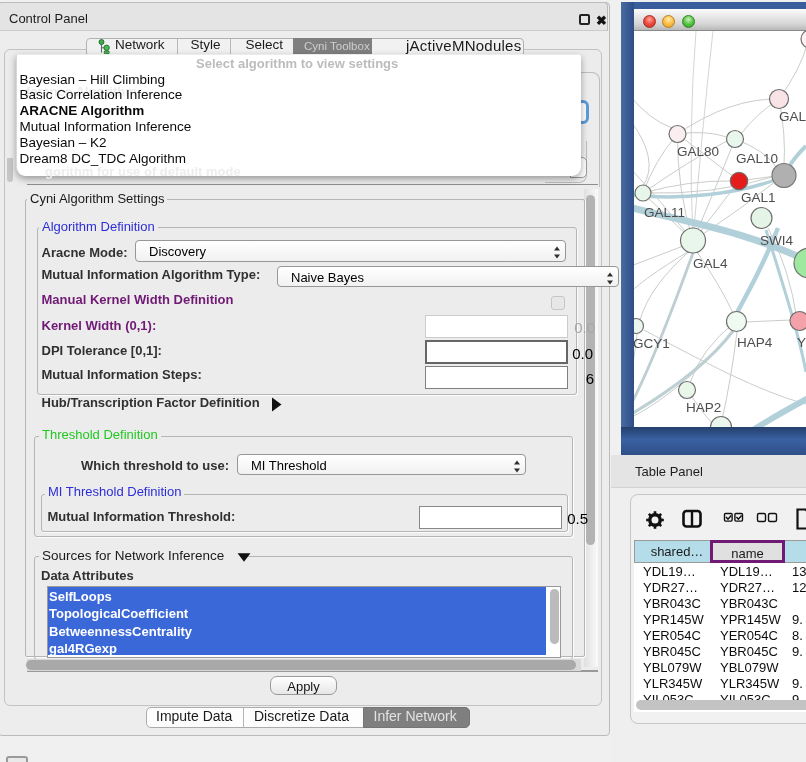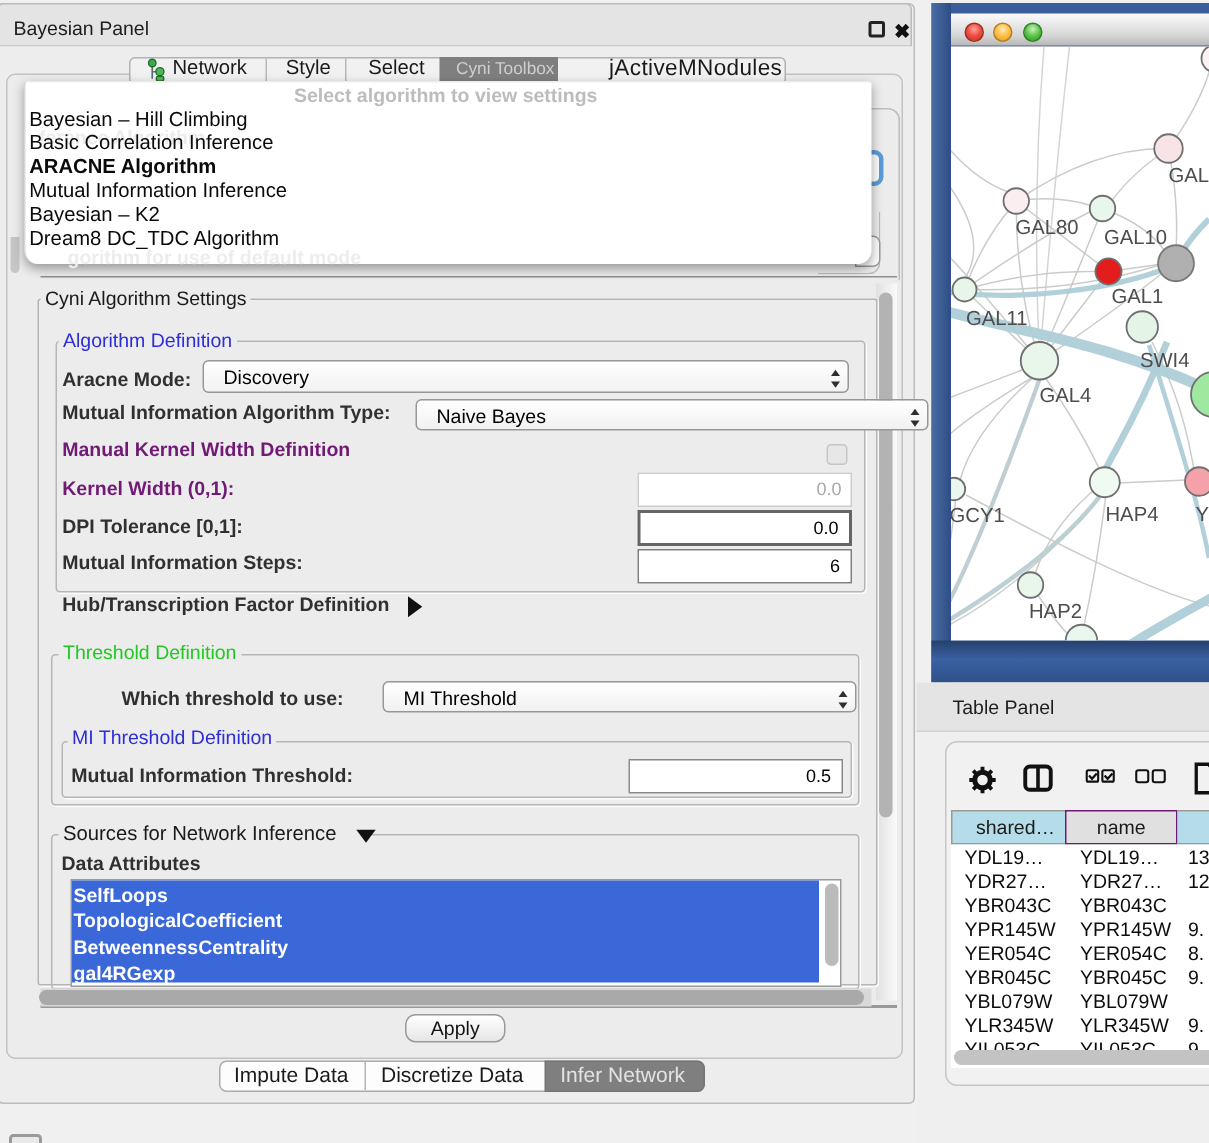--- a/index.html
+++ b/index.html
@@ -3,37 +3,37 @@
 <meta charset="utf-8">
 <style>
   html,body{margin:0;padding:0;}
   body{width:806px;height:762px;overflow:hidden;background:#f0f0f0;
        font-family:"Liberation Sans", sans-serif;}
   #root{position:relative;width:806px;height:762px;overflow:hidden;}
   .abs{position:absolute;}
   .lbl{position:absolute;font-size:13px;font-weight:bold;color:#303030;white-space:nowrap;}
   .dis{color:#701a75;}
   .field{position:absolute;background:#fff;box-sizing:border-box;}
-  .fval{position:absolute;font-size:12px;color:#000;text-align:right;white-space:nowrap;}
+  .fval{position:absolute;font-size:15px;color:#000;text-align:right;white-space:nowrap;padding-left:34px;}
   .combo{position:absolute;box-sizing:border-box;border:1px solid #979797;border-radius:4px;
          background:linear-gradient(#ffffff,#f1f1f1);}
   .combo .ct{position:absolute;left:13px;top:3px;font-size:13px;color:#000;white-space:nowrap;}
   .grp{position:absolute;box-sizing:border-box;border:1px solid #b5b5b5;border-radius:3px;
        box-shadow:1px 1px 0 rgba(255,255,255,0.85);}
   .gtitle{position:absolute;font-size:13px;background:#ececec;padding:0 3px;white-space:nowrap;z-index:3;}
   .tabtxt{font-size:13px;color:#1a1a1a;white-space:nowrap;}
   .ditem{position:absolute;left:2.5px;font-size:13.5px;color:#0a0a0a;white-space:nowrap;}
 </style>
 </head>
 <body>
 <div id="root">
 
   <div class="abs" style="left:-2px;top:2px;width:610px;height:732px;background:#ededed;border:1px solid #bbbbbb;border-radius:4px;"></div>
   <div class="abs" style="left:-2px;top:2px;width:610px;height:29px;background:#e4e4e4;border:1px solid #bbbbbb;border-bottom:1px solid #cbcbcb;border-radius:4px 4px 0 0;box-sizing:border-box;"></div>
-  <div class="abs" style="left:9px;top:11px;font-size:13px;color:#1c1c1c;">Bayesian Panel</div>
+  <div class="abs" style="left:9px;top:11px;font-size:13px;color:#1c1c1c;">Control Panel</div>
   <div class="abs" style="left:579px;top:14px;width:7px;height:7px;border:2px solid #222;border-radius:2px;"></div>
   <div class="abs" style="left:596px;top:12.5px;font-size:13px;font-weight:bold;color:#111;">✖</div>
 
   <div class="abs" style="left:4px;top:49px;width:596px;height:655px;background:#ececec;border:1px solid #c2c2c2;border-radius:6px;"></div>
 
   <div class="abs" id="tabstrip" style="left:86px;top:37.5px;width:438px;height:19.5px;background:#f1f1f1;border:1px solid #b2b2b2;border-radius:4px;box-sizing:border-box;"></div>
   <div class="abs" style="left:293px;top:37.5px;width:79px;height:19.5px;background:#7f7f7f;box-sizing:border-box;"></div>
   <div class="abs" style="left:177px;top:38.5px;width:1px;height:17.5px;background:#b8b8b8;"></div>
   <div class="abs" style="left:230px;top:38.5px;width:1px;height:17.5px;background:#b8b8b8;"></div>
   <div class="abs tabtxt" style="position:absolute;left:115px;top:37px;font-size:13.5px;">Network</div>
@@ -93,21 +93,21 @@
 
   <div class="lbl" style="left:41.5px;top:395px;">Hub/Transcription Factor Definition</div>
   <svg class="abs" style="left:270px;top:397px;" width="13" height="15" viewBox="0 0 13 15">
     <path d="M2 0.5 L11.5 7.5 L2 14.5 Z" fill="#111"></path>
   </svg>
 
   <div class="grp" style="left:34px;top:436px;width:539px;height:101px;"></div>
   <div class="gtitle" style="left:39px;top:427px;color:#21c821;">Threshold Definition</div>
 
   <div class="lbl" style="left:81px;top:458px;">Which threshold to use:</div>
-  <div class="combo" style="left:255px;top:454px;width:316px;height:21px;">
+  <div class="combo" style="left:237px;top:454px;width:289px;height:21px;">
     <span class="ct">MI Threshold</span>
     <svg class="abs" style="right:4px;top:5px;" width="8" height="13" viewBox="0 0 8 13">
       <path d="M4 0.5 L7 4.6 L1 4.6 Z" fill="#2e2e2e"></path>
       <path d="M4 12.5 L7 8.4 L1 8.4 Z" fill="#2e2e2e"></path>
     </svg>
   </div>
 
   <div class="grp" style="left:41px;top:494px;width:527px;height:38px;"></div>
   <div class="gtitle" style="left:45px;top:484px;color:#2d2dd8;">MI Threshold Definition</div>
 
@@ -281,21 +281,21 @@
       <path d="M96.4 14 l2 2.2 3.2 -3.6" stroke-width="1.5"></path>
       <rect x="117.5" y="10.5" width="8" height="8" rx="1.5"></rect>
       <rect x="128.5" y="10.5" width="8" height="8" rx="1.5"></rect>
     </g>
     <g fill="none" stroke="#111" stroke-width="2.2">
       <path d="M157.5 6.5 h8 l5 5 v14 h-13 z"></path>
     </g>
   </svg>
 
   <div class="abs" style="left:634px;top:540px;width:85px;height:23px;background:#b5dde9;border:1px solid #9a9a9a;border-right:none;box-sizing:border-box;text-align:center;"><span style="font-size:13px;line-height:22px;color:#1a1a1a;">shared…</span></div>
-  <div class="abs" style="left:710px;top:540px;width:75px;height:23px;background:#e0e0e0;border:1px solid #701a75;box-sizing:border-box;text-align:center;"><span style="font-size:13px;line-height:22px;color:#1a1a1a;">name</span></div>
+  <div class="abs" style="left:710px;top:540px;width:75px;height:23px;background:#e0e0e0;border:3px solid #701a75;box-sizing:border-box;text-align:center;"><span style="font-size:13px;line-height:22px;color:#1a1a1a;">name</span></div>
   <div class="abs" style="left:785px;top:540px;width:21px;height:23px;background:#b5dde9;border-top:1px solid #9a9a9a;border-bottom:1px solid #9a9a9a;box-sizing:border-box;"></div>
 
   <div class="abs" style="left:634px;top:563px;width:172px;height:137px;background:#ffffff;"></div>
   <div class="abs" style="left:643px;top:564px;font-size:13px;color:#0d0d0d;line-height:16px;white-space:pre;">YDL19…
 YDR27…
 YBR043C
 YPR145W
 YER054C
 YBR045C
 YBL079W

